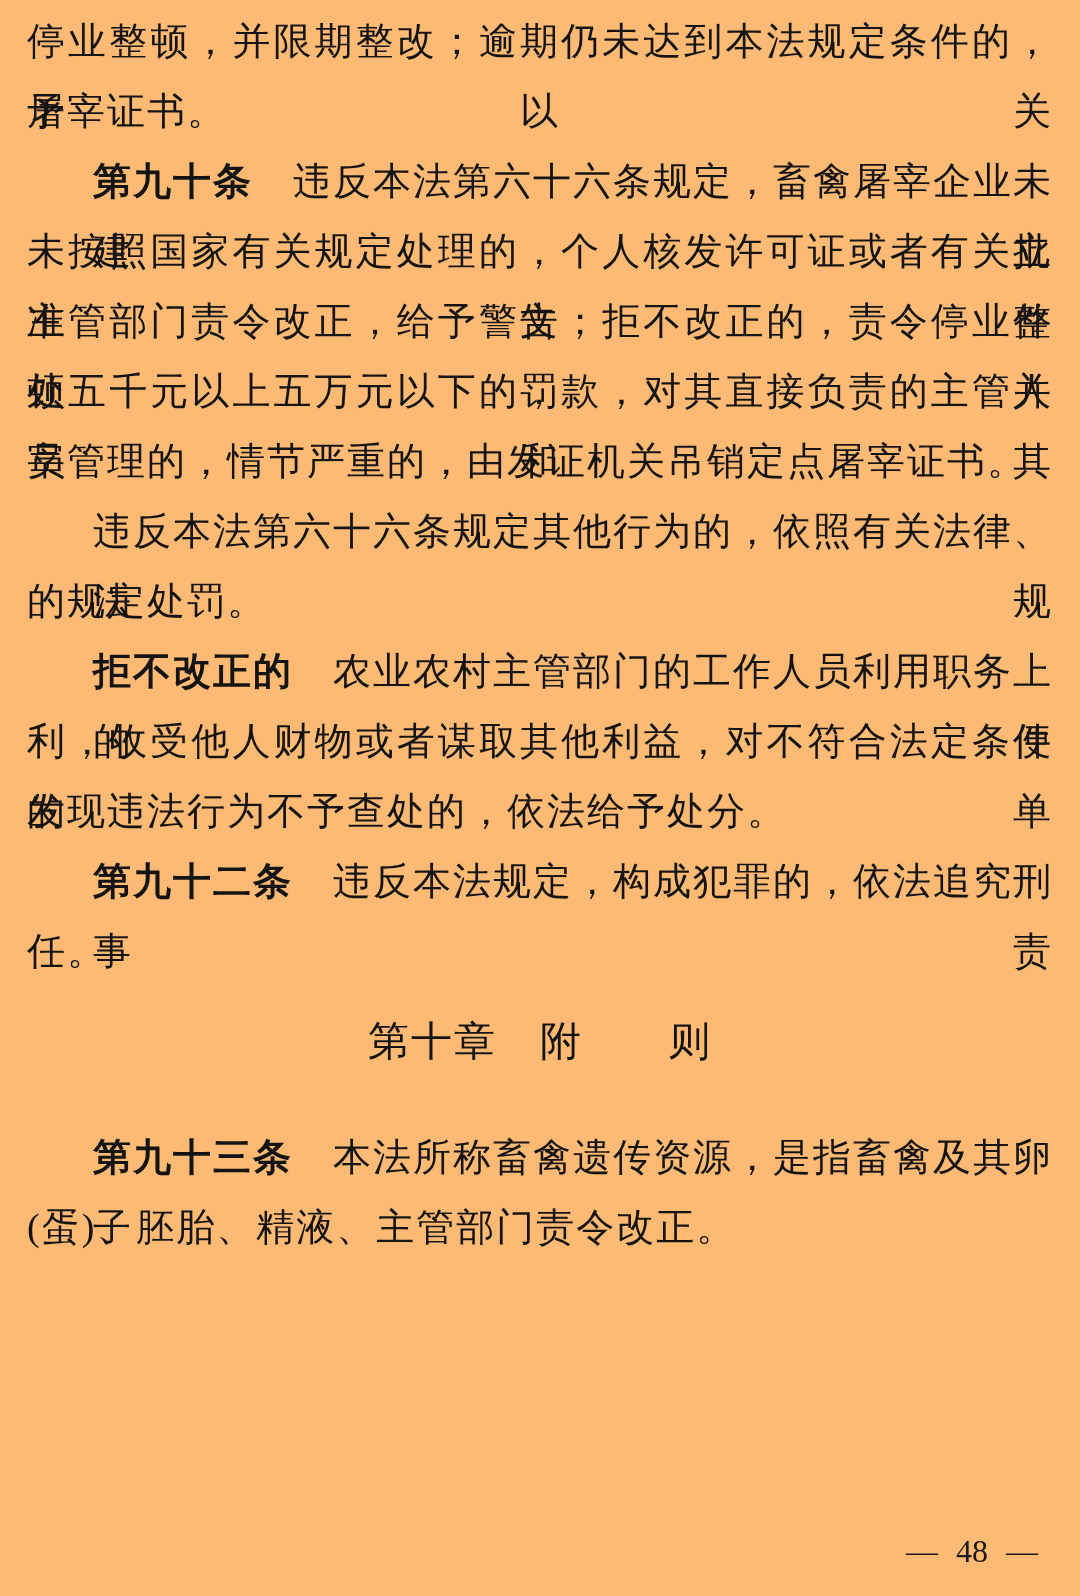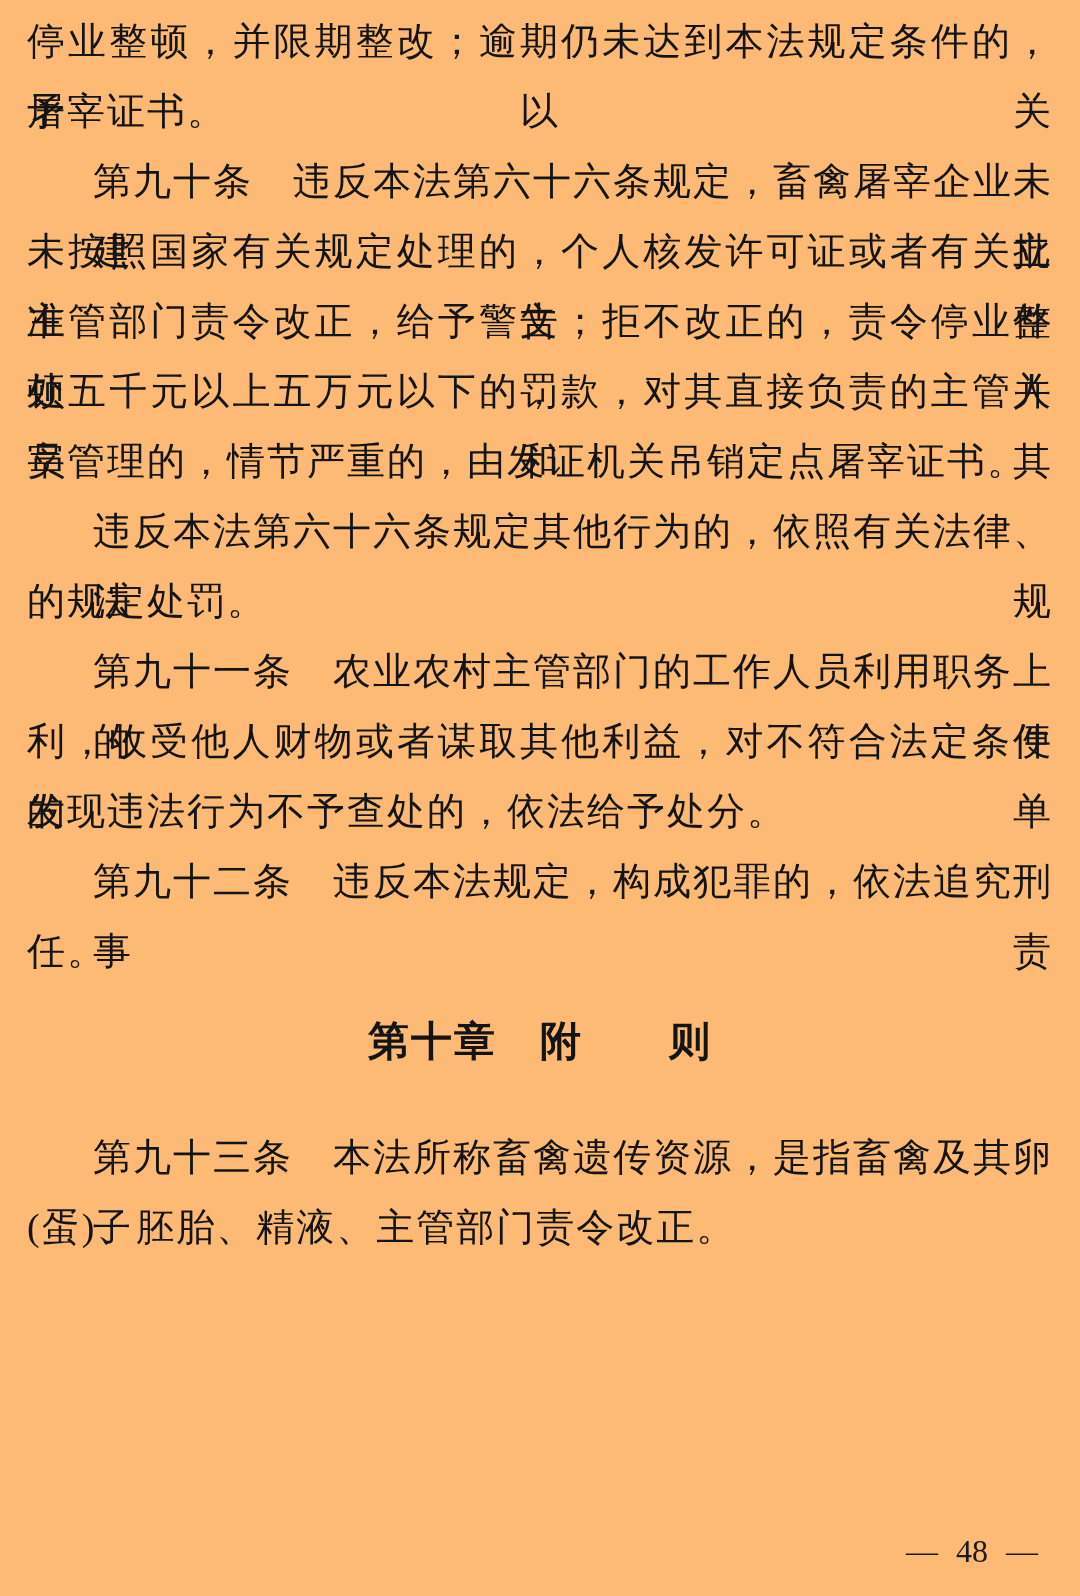--- a/index.html
+++ b/index.html
@@ -29,26 +29,26 @@
   }
   .tline.j {
     text-align: justify;
     text-align-last: justify;
     text-justify: inter-character;
   }
   .tline.indent {
     padding-left: 66px;
   }
   .art {
-    font-weight: normal;
+    font-weight: bold;
     font-family: "Liberation Sans", "DejaVu Sans", sans-serif;
   }
   .heading {
     font-size: 41px;
-    font-weight: bold;
+    font-weight: normal;
     font-family: "Liberation Sans", "DejaVu Sans", sans-serif;
     text-align: center;
     line-height: 70px;
     height: 70px;
     margin-top: 20px;
     margin-bottom: 46px;
     letter-spacing: 2px;
   }
   .footer {
     position: absolute;
@@ -72,21 +72,21 @@
   <div class="content">
       <div class="tline j">停业整顿，并限期整改；逾期仍未达到本法规定条件的，予以关</div>
       <div class="tline">屠宰证书。</div>
       <div class="tline j indent"><span class="art">第九十条</span>　违反本法第六十六条规定，畜禽屠宰企业未建立</div>
       <div class="tline j">未按照国家有关规定处理的，个人核发许可证或者有关批准文件</div>
       <div class="tline j">主管部门责令改正，给予警告；拒不改正的，责令停业整顿，并</div>
       <div class="tline j">处五千元以上五万元以下的罚款，对其直接负责的主管人员和其</div>
       <div class="tline">宰管理的，情节严重的，由发证机关吊销定点屠宰证书。</div>
       <div class="tline j indent">违反本法第六十六条规定其他行为的，依照有关法律、法规</div>
       <div class="tline">的规定处罚。</div>
-      <div class="tline j indent"><span class="art">第九十一条</span>　农业农村主管部门的工作人员利用职务上的便</div>
+      <div class="tline j indent"><span class="art">拒不改正的</span>　农业农村主管部门的工作人员利用职务上的便</div>
       <div class="tline j">利，收受他人财物或者谋取其他利益，对不符合法定条件的单</div>
       <div class="tline">发现违法行为不予查处的，依法给予处分。</div>
       <div class="tline j indent"><span class="art">第九十二条</span>　违反本法规定，构成犯罪的，依法追究刑事责</div>
       <div class="tline">任。</div>
       <div class="heading">第十章　附　　则</div>
       <div class="tline j indent"><span class="art">第九十三条</span>　本法所称畜禽遗传资源，是指畜禽及其卵子</div>
       <div class="tline">(蛋)、胚胎、精液、主管部门责令改正。</div>
     </div>
   <div class="footer">
     <span class="dash">—</span>

